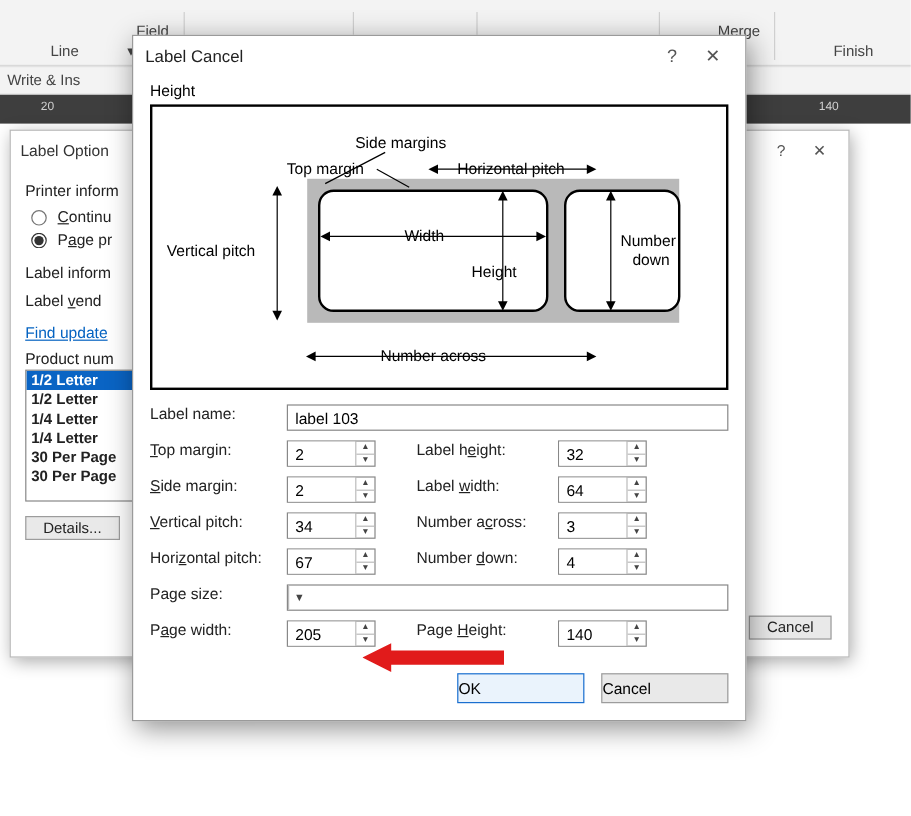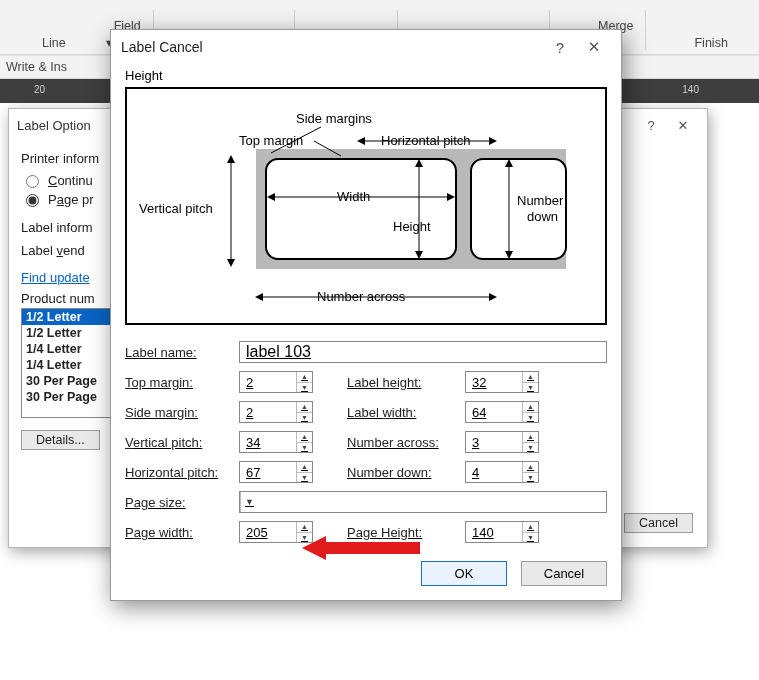--- a/index.html
+++ b/index.html
@@ -31,34 +31,34 @@
   .dlg-options .cancel-btn { position: absolute; right: 14px; bottom: 14px; }
 
   
   .dlg-details { position: absolute; left: 110px; top: 29px; width: 512px; background: #fff; border: 1px solid #9a9a9a; box-shadow: 3px 6px 22px rgba(0,0,0,.45); }
   .dlg-details .title { height: 34px; display: flex; align-items: center; padding: 0 10px; font-size: 14px; color: #222; }
   .dlg-details .title .spacer { flex: 1; }
   .dlg-details .title .btn { width: 34px; text-align: center; font-size: 15px; color: #555; cursor: default; }
   .dlg-details .body { padding: 4px 14px 14px 14px; }
   .prev-frame { border: 2px solid #000; margin: 4px 0 12px 0; padding: 12px 34px 12px 4px; }
   .prev-frame svg { display: block; }
-  .form-row { display: flex; align-items: center; height: 30px; text-decoration: underline; }
+  .form-row { display: flex; height: 30px; }
   .form-row .lbl { width: 114px; color: #222; }
   .form-row .lbl u { text-decoration: underline; }
   .numbox { display: flex; align-items: center; border: 1px solid #888; background: #fff; height: 22px; }
   .numbox input { border: 0; width: 56px; padding: 0 6px; height: 20px; font-size: 13px; outline: none; }
   .numbox .spin { width: 16px; height: 20px; border-left: 1px solid #bbb; display: flex; flex-direction: column; }
   .numbox .spin div { flex: 1; display: flex; align-items: center; justify-content: center; font-size: 7px; color: #444; border-bottom: 1px solid #bbb; }
   .numbox .spin div:last-child { border-bottom: 0; }
-  .wide-input { border: 1px solid #888; height: 22px; padding: 0 6px; font-size: 16px; outline: none; }
+  .wide-input { border: 1px solid #888; height: 22px; padding: 0 6px; font-size: 13px; outline: none; }
   .combo { display: flex; align-items: center; border: 1px solid #888; background: #fff; height: 22px; }
   .combo .val { flex: 1; padding: 0 6px; }
   .combo .drop { width: 18px; height: 20px; border-left: 1px solid #bbb; display: flex; align-items: center; justify-content: center; font-size: 9px; color: #444; }
   .btnbar { display: flex; justify-content: flex-end; gap: 14px; margin-top: 14px; }
-  .btnbar .winbtn { border: 1px solid #9c9c9c; background: #e9e9e9; padding: 4px 0; width: 86px; text-align: center; font-size: 13px; cursor: default; }
+  .btnbar .winbtn { border: 1px solid #9c9c9c; background: #e9e9e9; padding: 4px 0; width: 106px; text-align: left; font-size: 13px; cursor: default; }
   .btnbar .primary { border: 1px solid #1a6fcf; background: #eaf3fc; }
 
   .red-arrow { position: absolute; pointer-events: none; }
 </style>
 </head>
 <body>
 
 <div class="ribbon">
   <div class="grp">
       <span class="txt">Line</span>

